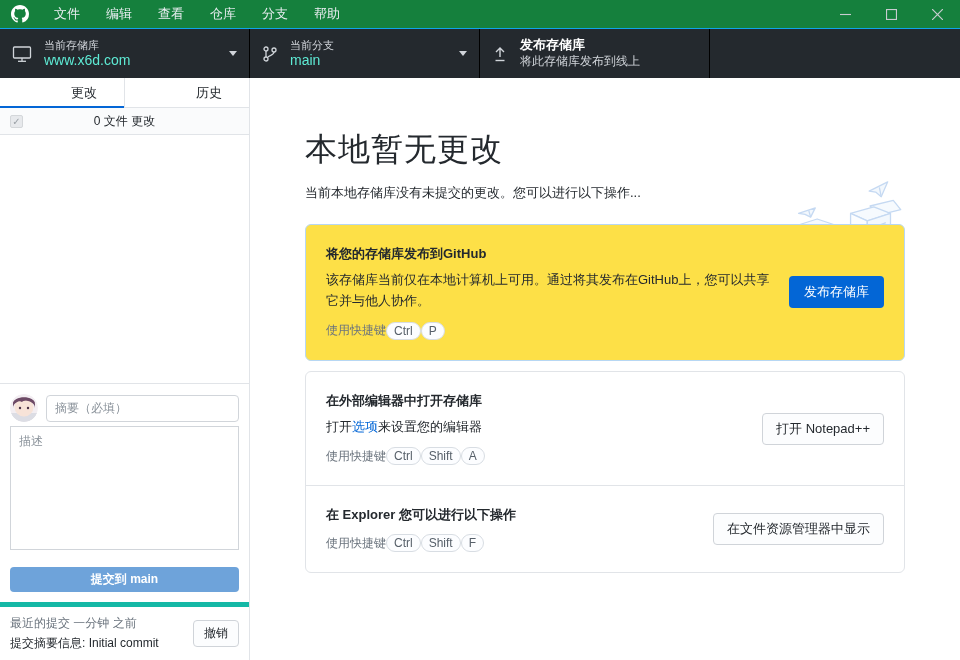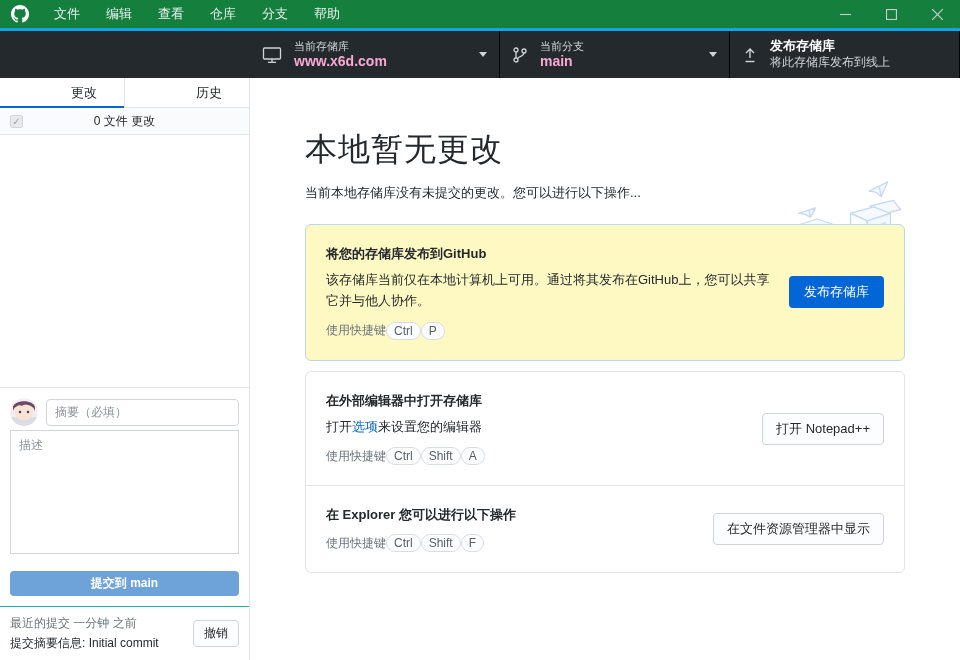--- a/index.html
+++ b/index.html
@@ -8,27 +8,27 @@
 
   
   .titlebar { height:28px; background:#15803d; display:flex; align-items:center;
     color:#e9edf1; font-size:13px; }
   .titlebar .logo { width:18px; height:18px; margin:0 12px 0 11px; display:flex; align-items:center; }
   .menu-item { padding:0 13px; height:28px; line-height:28px; cursor:default; }
   .win-controls { margin-left:auto; display:flex; height:28px; }
   .win-btn { width:46px; height:28px; display:flex; align-items:center; justify-content:center; color:#c8ccd0; }
 
   
-  .toolbar { height:50px; background:#24292e; border-top:3px solid #0ea5e9;
-    display:flex; color:#fff;justify-content:flex-end; }
+  .toolbar { height:50px; background:#24292e; border-top:1px solid #0ea5e9;
+    display:flex; color:#fff; }
   .tool-section { display:flex; align-items:center; padding:0 12px; position:relative;
     border-right:1px solid #000; }
   .tool-section .t-icon { margin-right:12px; display:flex; color:#d1d5da; }
   .t-label { font-size:11px; color:#d1d5da; line-height:1.3; }
-  .t-value { font-size:14px; font-weight:bold; color:#f9a8d4; line-height:1.2; }
+  .t-value { font-size:14px; font-weight:normal; color:#5eead4; line-height:1.2; }
   .t-sub   { font-size:12px; color:#d1d5da; line-height:1.3; }
   .t-title { font-size:13px; font-weight:bold; color:#fff; line-height:1.3; }
   .sec-repo   { width:250px; }
   .sec-branch { width:230px; }
   .sec-publish{ width:230px; }
   .chev { margin-left:auto; width:0; height:0; border-left:4px solid transparent;
     border-right:4px solid transparent; border-top:5px solid #d1d5da; }
 
   
   .app-body { display:flex; height:582px; }
@@ -59,35 +59,35 @@
     padding:0 8px; font-size:12px; color:#24292e; outline:none;
     font-family:"Liberation Sans", sans-serif; }
   .summary-input::placeholder, .desc-input::placeholder { color:#8a929a; }
   .desc-input { width:100%; height:124px; margin-top:4px; border:1px solid #d1d5da;
     border-radius:0; padding:6px 8px; font-size:12px; resize:none; outline:none;
     font-family:"Liberation Sans", sans-serif; color:#24292e; }
   .commit-btn { width:100%; height:25px; margin-top:13px; background:#6ea3da; color:#fff;
     border:none; border-radius:4px; font-size:12px; font-weight:bold; cursor:default;
     font-family:"Liberation Sans", sans-serif; }
 
-  .sidebar-footer { border-top:1px solid #14b8a6; padding:8px 10px; display:flex;
+  .sidebar-footer { border-top:5px solid #14b8a6; padding:8px 10px; display:flex;
     align-items:center; }
   .footer-text { flex:1; min-width:0; }
   .footer-line1 { font-size:12px; color:#6a737d; margin-bottom:3px; }
   .footer-line2 { font-size:12px; color:#24292e; white-space:nowrap; }
   .undo-btn { flex:none; margin-left:6px; padding:4px 10px; font-size:12px; color:#24292e;
     background:#fcfdfe; border:1px solid #d0d4d9; border-radius:4px; cursor:pointer;
     font-family:"Liberation Sans", sans-serif; }
 
   
   .page-title { font-size:32px; font-weight:300; color:#24292e; letter-spacing:1px; }
   .page-sub { font-size:13px; color:#24292e; margin-top:12px; }
   .illustration { position:absolute; top:95px; right:50px; }
 
-  .card-blue { margin-top:22px; width:600px; background:#fef9c3; border:1px solid #b7d7f3;
+  .card-blue { margin-top:22px; width:600px; background:#fde047; border:1px solid #b7d7f3;
     border-radius:6px; padding:20px; position:relative; }
   .card-title { font-size:13px; font-weight:bold; color:#24292e; }
   .card-body { font-size:13px; color:#24292e; line-height:1.65; margin-top:6px; padding-right:110px; }
   .shortcut-row { margin-top:10px; font-size:12px; color:#6a737d; display:flex; align-items:center; }
   kbd { display:inline-block; padding:1px 7px; font-size:12px; color:#57606a;
     background:#fcfdff; border:1px solid #d8dde3; border-radius:10px;
     font-family:"Liberation Sans", sans-serif; }
   .primary-btn { position:absolute; right:20px; top:50%; transform:translateY(-50%);
     background:#0366d6; color:#fff; border:none; border-radius:4px; padding:7px 15px;
     font-size:13px; cursor:pointer; font-family:"Liberation Sans", sans-serif; }

